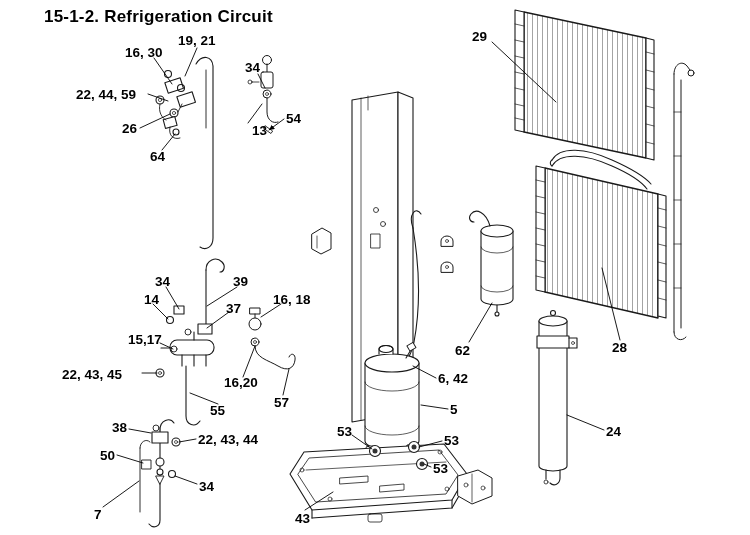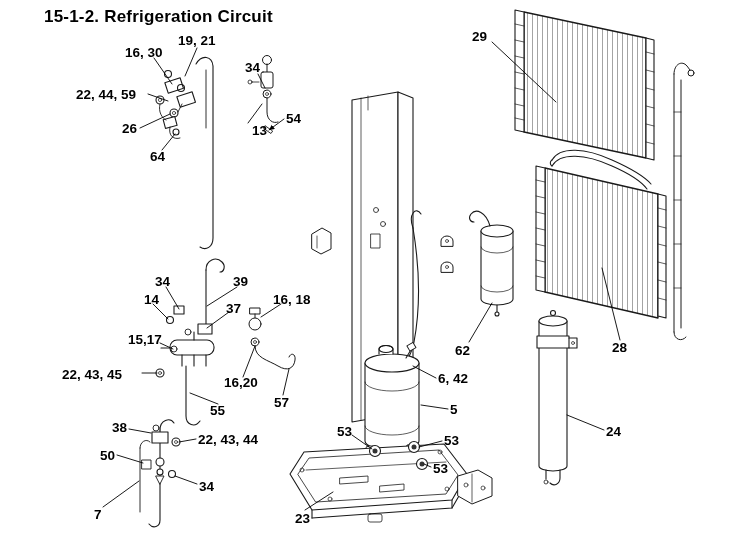--- a/index.html
+++ b/index.html
@@ -334,21 +334,21 @@
     <div class="callout" style="left:274px;top:396px">57</div>
     <div class="callout" style="left:210px;top:404px">55</div>
     <div class="callout" style="left:112px;top:421px">38</div>
     <div class="callout" style="left:198px;top:433px">22, 43, 44</div>
     <div class="callout" style="left:100px;top:449px">50</div>
     <div class="callout" style="left:199px;top:480px">34</div>
     <div class="callout" style="left:94px;top:508px">7</div>
     <div class="callout" style="left:337px;top:425px">53</div>
     <div class="callout" style="left:444px;top:434px">53</div>
     <div class="callout" style="left:433px;top:462px">53</div>
-    <div class="callout" style="left:295px;top:512px">23</div>
+    <div class="callout" style="left:295px;top:512px">43</div>
     <div class="callout" style="left:438px;top:372px">6, 42</div>
     <div class="callout" style="left:450px;top:403px">5</div>
     <div class="callout" style="left:455px;top:344px">62</div>
     <div class="callout" style="left:612px;top:341px">28</div>
     <div class="callout" style="left:606px;top:425px">24</div>
   </div>
 
 </div>
 
 </body></html>

